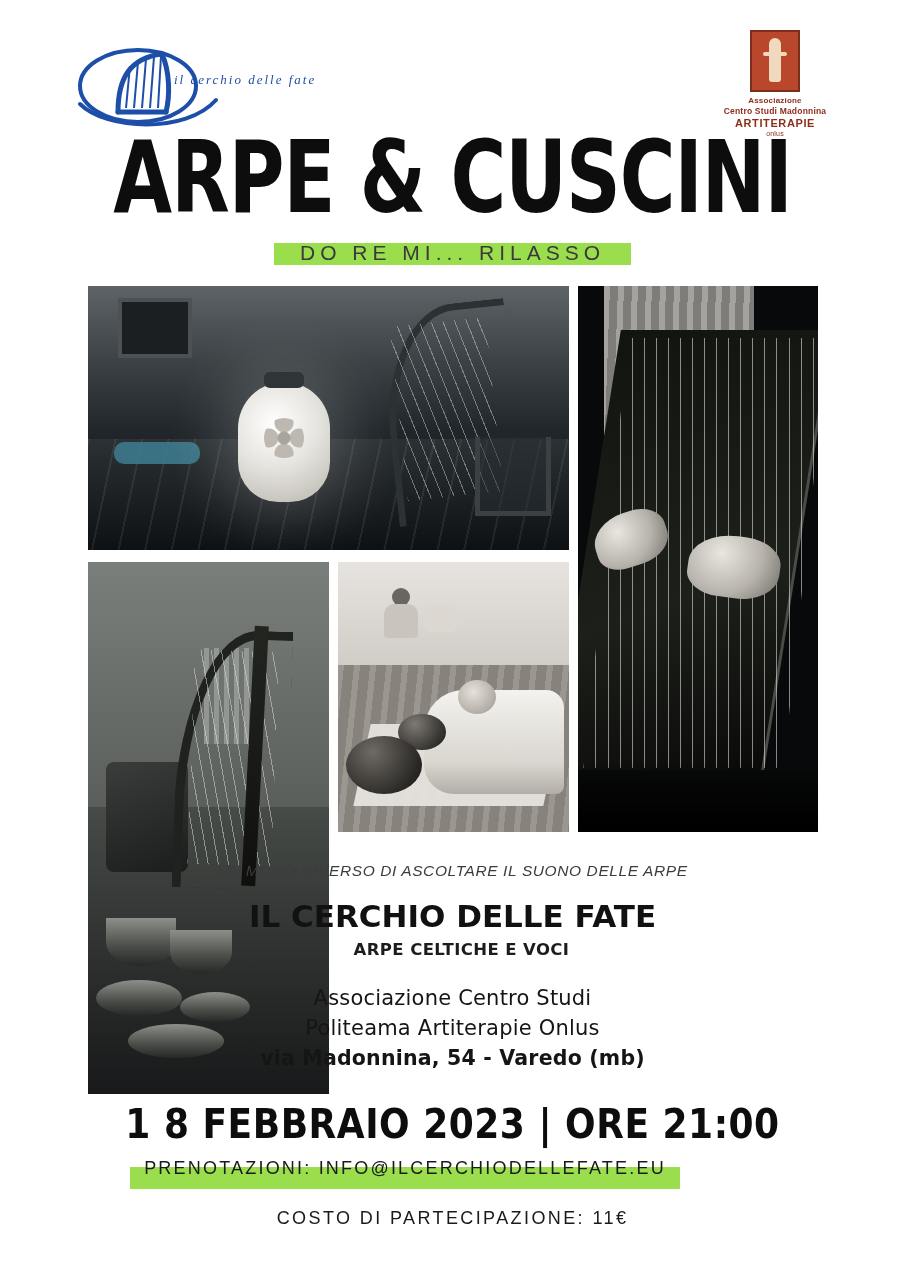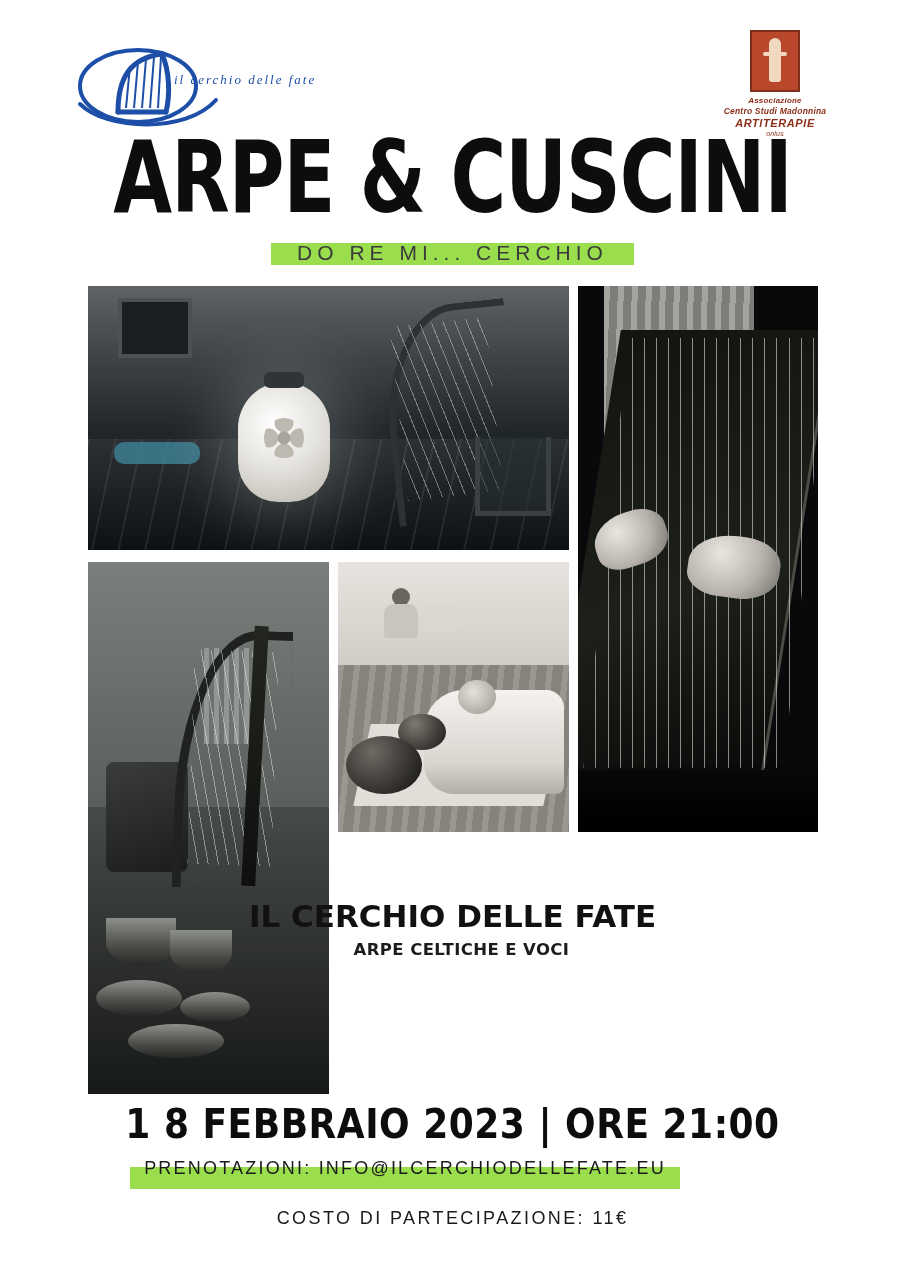--- a/index.html
+++ b/index.html
@@ -69,21 +69,20 @@
     background: #f0d9bf;
     border-radius: 2px;
   }
   .logo-right .rtxt {
     margin-top: 4px;
     color: #8d2f1a;
     font-weight: bold;
     line-height: 1.25;
     font-size: 8px;
     letter-spacing: 0.2px;
-    font-style: italic;
   }
   .logo-right .rtxt .l2 { font-size: 8.5px; }
   .logo-right .rtxt .l3 { font-size: 11px; letter-spacing: 0.6px; }
   .logo-right .rtxt .l4 { font-size: 7px; font-weight: normal; }
 
   
   .main-title {
     position: absolute;
     top: 128px;
     left: 0;
@@ -442,21 +441,21 @@
       <div class="l3">ARTITERAPIE</div>
       <div class="l4">onlus</div>
     </div>
   </div>
 
   <div class="main-title">ARPE &amp; CUSCINI</div>
 
   <div class="subtitle-wrap">
     <span class="subtitle-hl">
       <span class="hl-bg"></span>
-      <span class="hl-tx">DO RE MI... CERCHIO</span>
+      <span class="hl-tx">DO RE MI... RILASSO</span>
     </span>
   </div>
 
   <div class="photo p1">
     <div class="bg"></div>
     <div class="floor"></div>
     <div class="frame"></div>
     <div class="harp"></div>
     <div class="chair"></div>
     <div class="cushion"></div>
@@ -498,23 +497,29 @@
         <div class="b"></div>
       </div>
     <div class="child"></div>
     <div class="mat"></div>
     <div class="person"></div>
     <div class="head"></div>
     <div class="bowl4b"></div>
     <div class="bowl4a"></div>
   </div>
 
+  <div class="tagline">UN MODO DIVERSO DI ASCOLTARE IL SUONO DELLE ARPE</div>
   <div class="ensemble">IL CERCHIO DELLE FATE</div>
   <div class="ensemble-sub">ARPE CELTICHE E VOCI</div>
 
+  <div class="venue">
+    <div class="l1">Associazione Centro Studi</div>
+    <div class="l2">Politeama Artiterapie Onlus</div>
+    <div class="l3">via Madonnina, 54 - Varedo (mb)</div>
+  </div>
 
   <div class="date-line">1 8 FEBBRAIO 2023 | ORE 21:00</div>
 
   <div class="booking-wrap">
     <span class="booking-hl">
       <span class="hl-bg"></span>
       <span class="hl-tx">PRENOTAZIONI: INFO@ILCERCHIODELLEFATE.EU</span>
     </span>
   </div>
 

